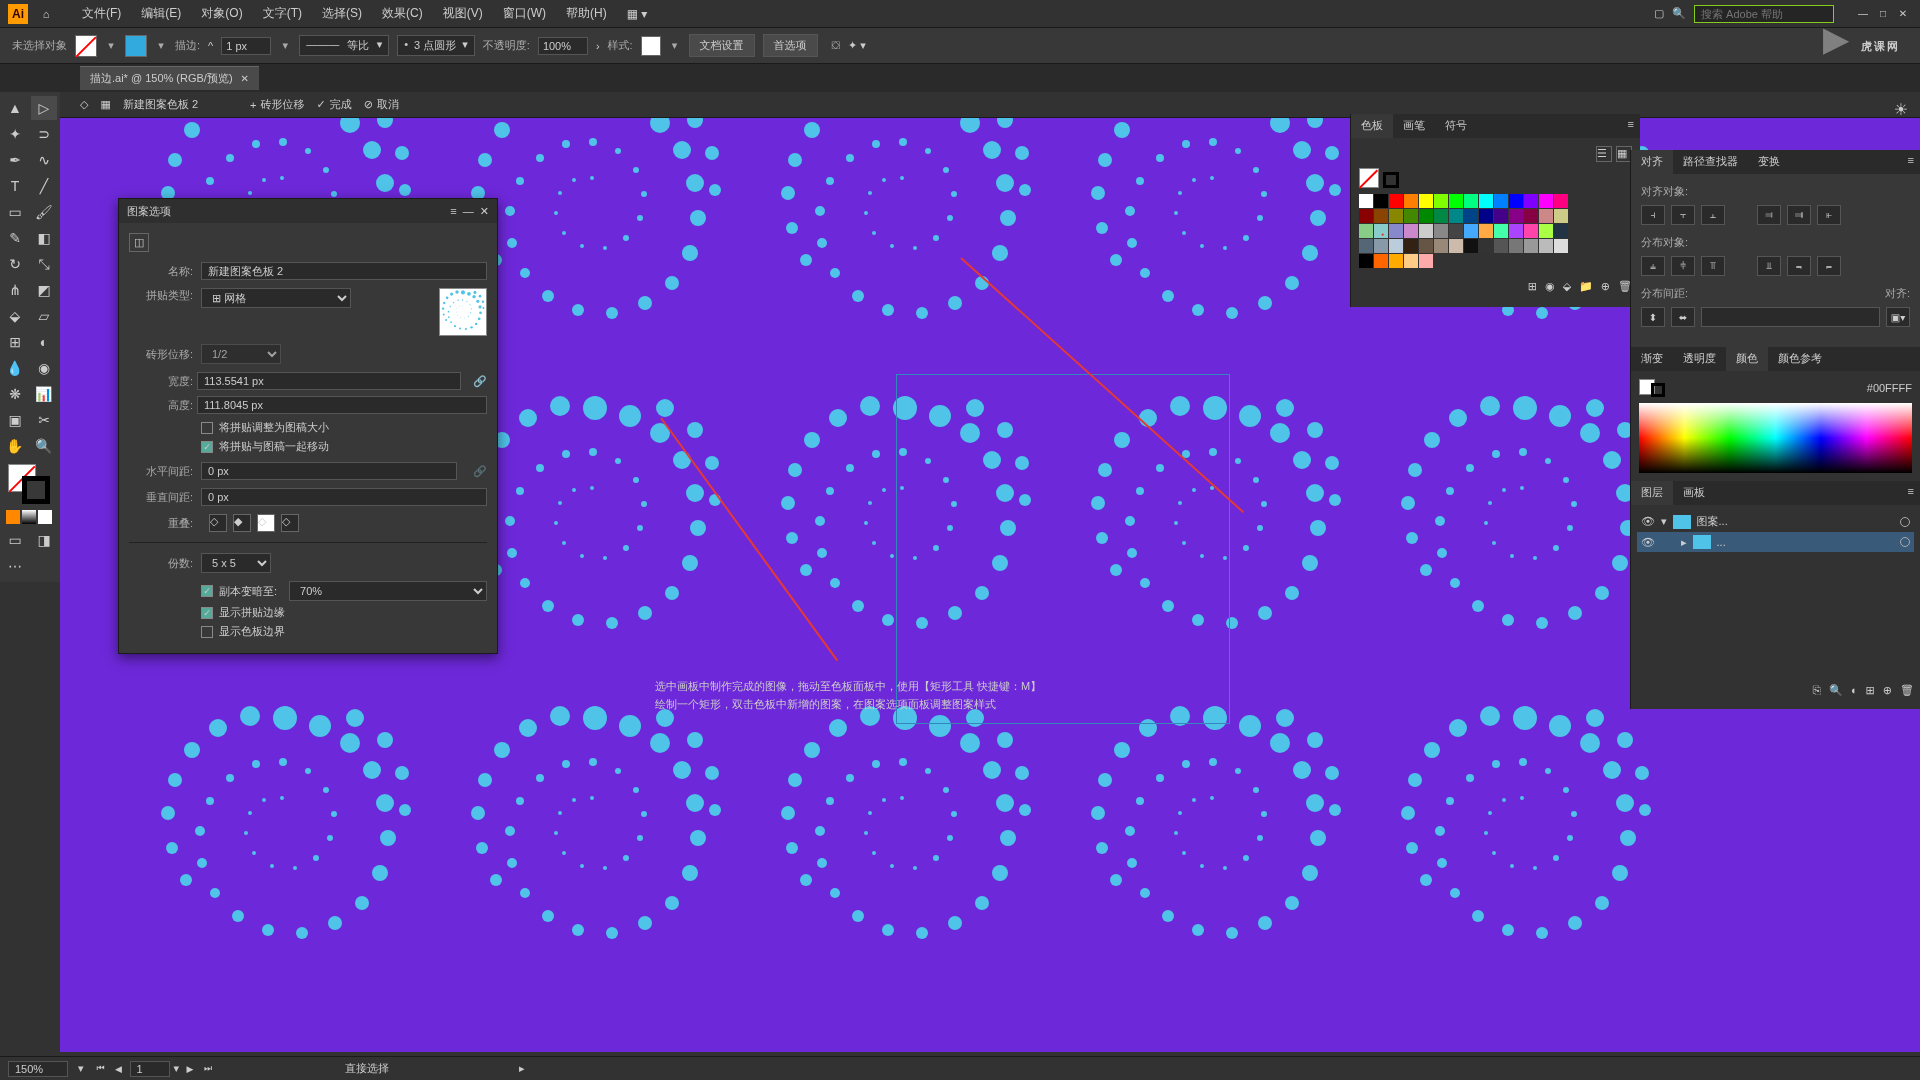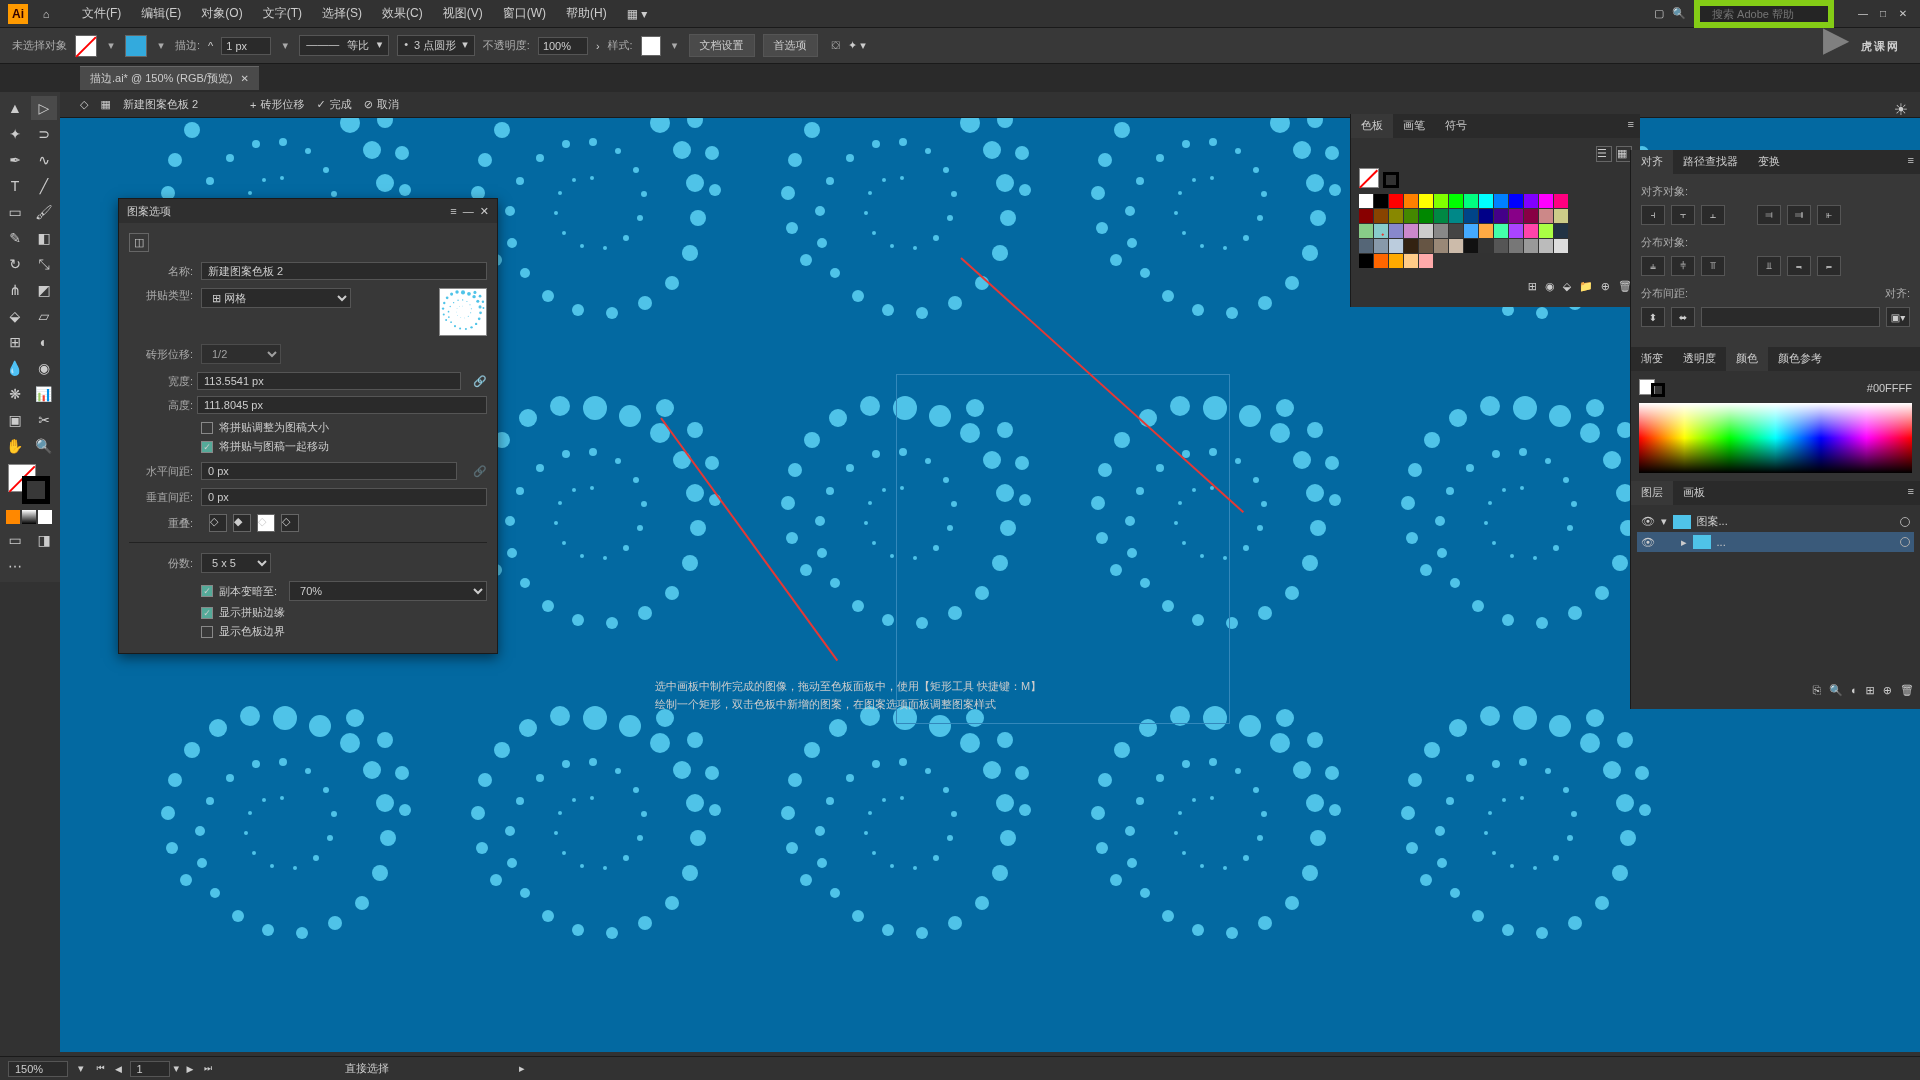--- a/index.html
+++ b/index.html
@@ -2,21 +2,21 @@
 <html><head>
 <meta charset="utf-8">
 <style>
 *{margin:0;padding:0;box-sizing:border-box;font-family:"Microsoft YaHei",sans-serif;font-size:11px;color:#ccc;user-select:none}
 body{background:#323232;width:1920px;height:1080px;overflow:hidden;position:relative}
 .menubar{height:28px;background:#323232;display:flex;align-items:center;padding:0 8px;border-bottom:1px solid #1a1a1a}
 .ai-logo{width:20px;height:20px;background:#ff9a00;color:#330000;font-weight:bold;display:flex;align-items:center;justify-content:center;font-size:12px;margin-right:8px}
 .home-icon{width:20px;height:20px;display:flex;align-items:center;justify-content:center;margin-right:16px;color:#ccc}
 .menu-item{padding:0 10px;cursor:pointer;font-size:12px}
 .menu-right{margin-left:auto;display:flex;align-items:center;gap:8px}
-.search-box{background:#252525;border:6px solid #84cc16;padding:2px 12px;width:140px;font-size:11px;color:#888}
+.search-box{background:#252525;border:1px solid #84cc16;padding:2px 6px;width:140px;font-size:11px;color:#888}
 .win-controls{display:flex;gap:2px;margin-left:12px}
 .win-btn{width:18px;height:14px;display:flex;align-items:center;justify-content:center;font-size:10px}
 .controlbar{height:36px;background:#383838;border-bottom:1px solid #1a1a1a;display:flex;align-items:center;padding:0 12px;gap:8px}
 .cb-label{font-size:11px;color:#aaa}
 .cb-swatch{width:22px;height:22px;border:1px solid #666;position:relative}
 .cb-swatch.none::after{content:"";position:absolute;width:140%;height:2px;background:red;top:50%;left:-20%;transform:rotate(-45deg)}
 .cb-dd{width:12px;text-align:center;color:#aaa}
 .cb-input{background:#2a2a2a;border:1px solid #555;padding:2px 4px;width:50px;color:#ccc}
 .cb-select{background:#2a2a2a;border:1px solid #555;padding:2px 6px;color:#ccc}
 .cb-btn{background:#4a4a4a;border:1px solid #555;padding:3px 10px;font-size:11px}
@@ -27,21 +27,21 @@
 .eb-btn{display:flex;align-items:center;gap:4px;color:#888;font-size:11px}
 .toolbar{position:absolute;left:0;top:92px;width:60px;background:#383838;padding:4px 2px;display:grid;grid-template-columns:1fr 1fr;gap:2px}
 .tool{width:26px;height:24px;display:flex;align-items:center;justify-content:center;font-size:14px;cursor:pointer}
 .tool.active{background:#4a4a4a}
 .fillstroke{grid-column:1/3;height:42px;position:relative;margin-top:4px}
 .fs-fill{position:absolute;width:28px;height:28px;background:#fff;border:1px solid #888;top:0;left:6px}
 .fs-fill::after{content:"";position:absolute;width:140%;height:2px;background:red;top:50%;left:-20%;transform:rotate(-45deg)}
 .fs-stroke{position:absolute;width:28px;height:28px;border:5px solid #000;top:12px;left:20px;background:#383838}
 .colorrow{grid-column:1/3;display:flex;gap:2px;padding:2px 4px}
 .colorsq{width:14px;height:14px}
-.canvas{position:absolute;left:60px;top:118px;right:0;bottom:28px;background:#0369a1;overflow:hidden}
+.canvas{position:absolute;left:60px;top:118px;right:0;bottom:28px;background:#6d28d9;overflow:hidden}
 .spiral{position:absolute;width:270px;height:270px}
 .selrect{position:absolute;border:1px solid #38b;left:836px;top:256px;width:334px;height:350px}
 .annot{position:absolute;color:#e53935;font-size:19px;line-height:1.6;left:595px;top:560px;pointer-events:none}
 .arrow1{position:absolute;width:2px;height:380px;background:#e53935;left:900px;top:140px;transform:rotate(-48deg);transform-origin:top}
 .arrow2{position:absolute;width:2px;height:300px;background:#e53935;left:600px;top:300px;transform:rotate(-36deg);transform-origin:top}
 
 .panel-pattern{position:absolute;left:118px;top:198px;width:380px;background:#383838;border:1px solid #1a1a1a;box-shadow:0 4px 12px rgba(0,0,0,0.5)}
 .pp-head{height:24px;background:#2f2f2f;display:flex;align-items:center;padding:0 8px;justify-content:space-between}
 .pp-title{font-size:11px}
 .pp-ctrls{display:flex;gap:6px;font-size:10px}

